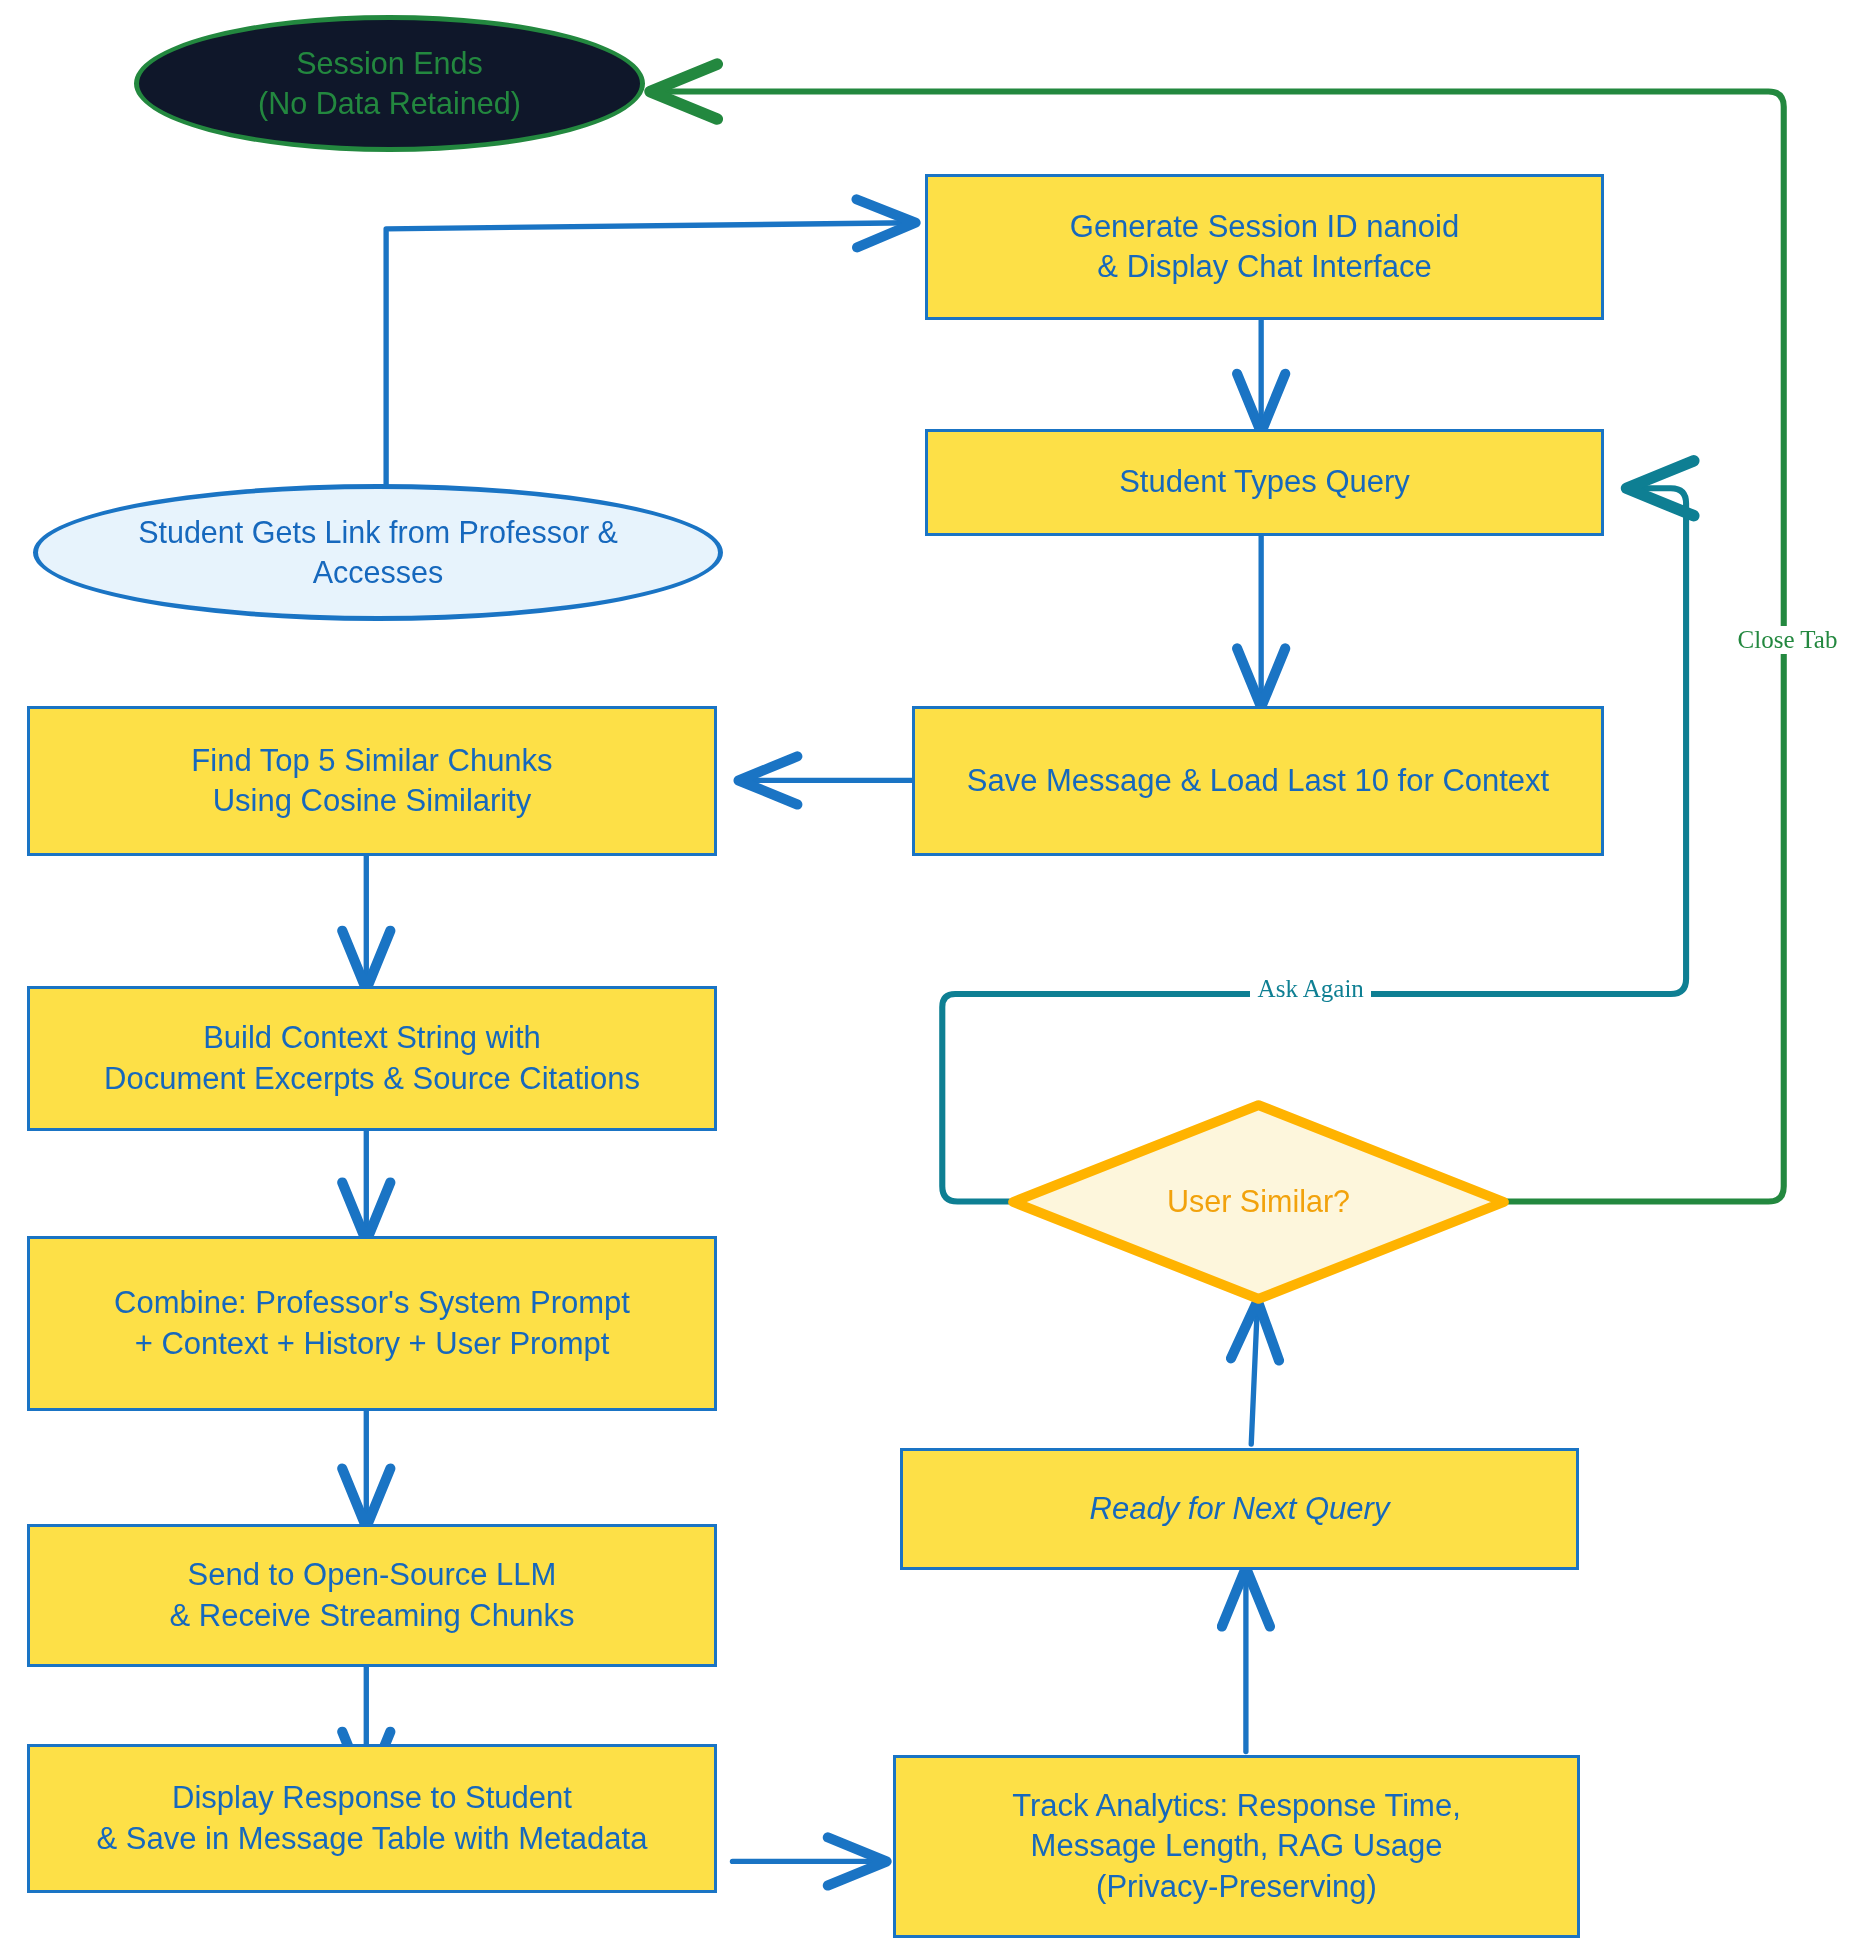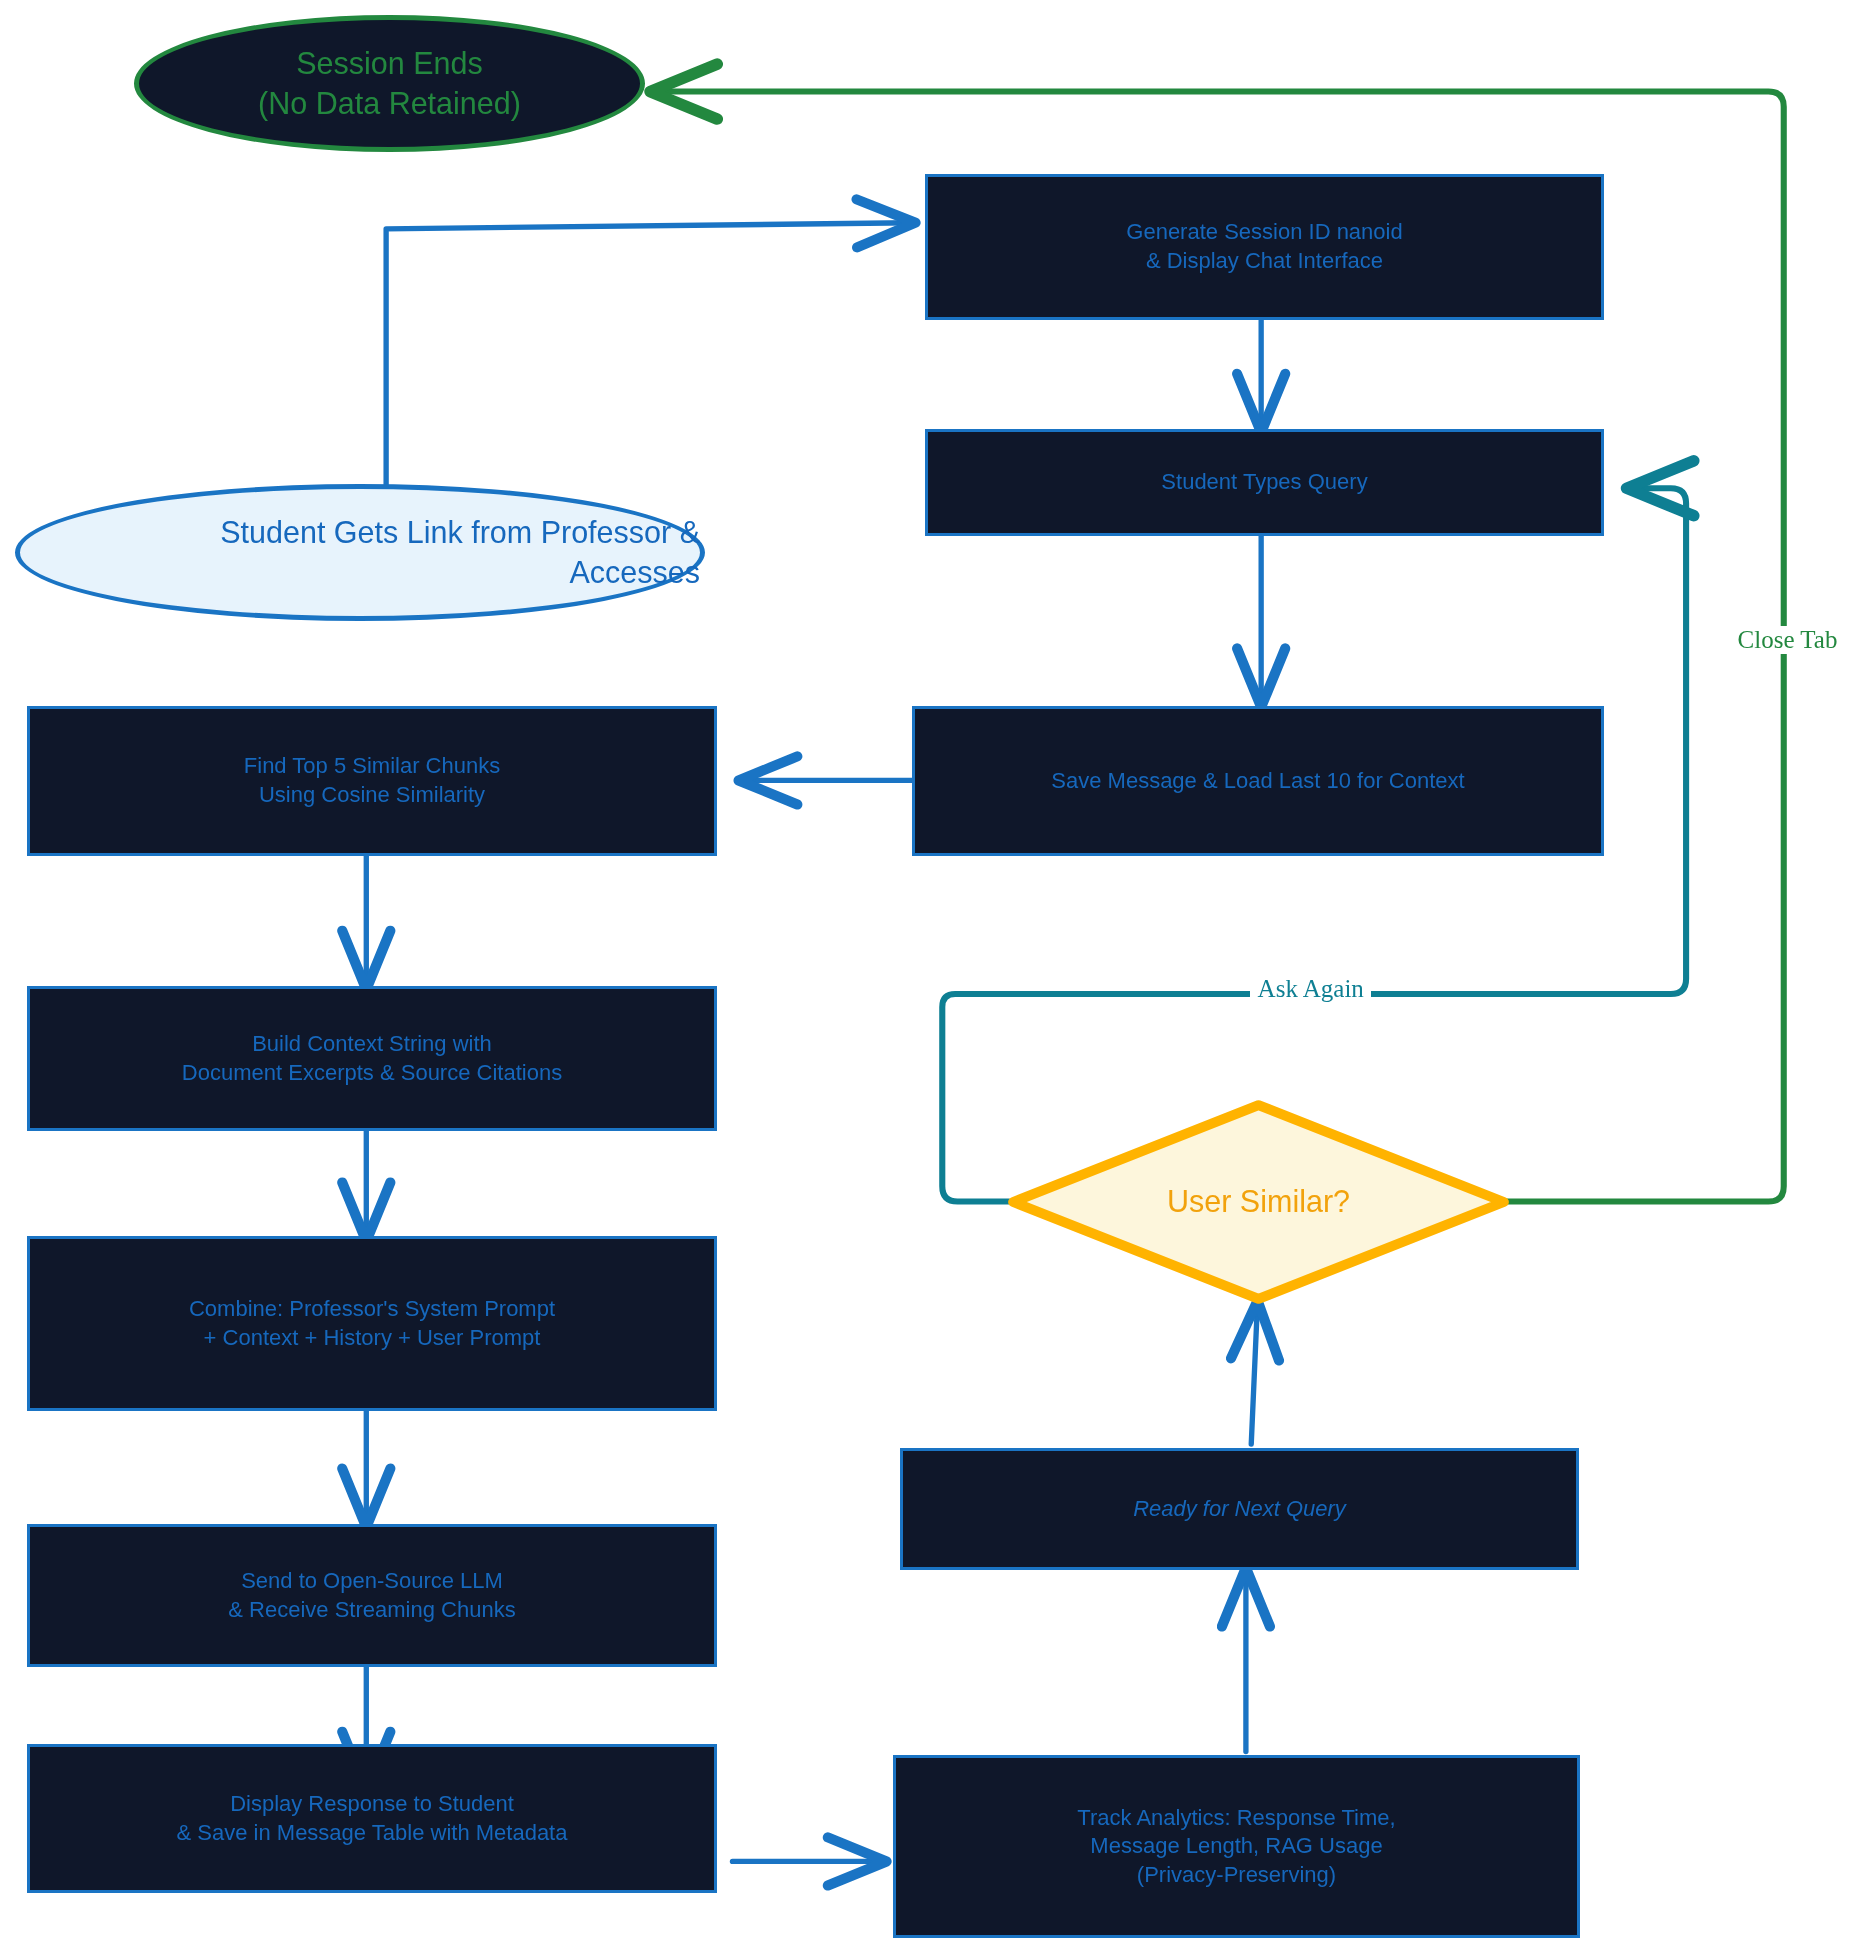--- a/index.html
+++ b/index.html
@@ -1,21 +1,21 @@
 <!DOCTYPE html>
 <html style="font-size:12.2px"><head>
 <meta charset="utf-8">
 <style>
   html,body{margin:0;padding:0;background:#ffffff;}
   body{font-family:"Liberation Sans",sans-serif;}
   #canvas{position:relative;width:1867px;height:1953px;background:#ffffff;overflow:hidden;}
   svg.edges{position:absolute;left:0;top:0;width:1867px;height:1953px;overflow:visible;}
   .node{position:absolute;box-sizing:border-box;display:flex;align-items:center;justify-content:center;text-align:center;}
   .node .lbl{display:block;width:100%;line-height:1.30;white-space:pre-line;}
-  .proc{background:#0f172a;border:3.8px solid #1a74c4;font-size:22px;color:#1668bd;}
+  .proc{background:#fde047;border:3.8px solid #1a74c4;font-size:31px;color:#1668bd;}
   .term{background:#e7f3fc;border:5.3px solid #1a74c4;border-radius:50%;font-size:30.5px;color:#1668bd;}
   .term-green{background:#0f172a;border:5.3px solid #23883f;border-radius:50%;font-size:30.5px;color:#23883f;}
   .decision{font-size:30.5px;color:#f2a20c;}
   .decision .dshape{position:absolute;left:0;top:0;width:100%;height:100%;}
   .decision .lbl{position:relative;z-index:2;}
   .elabel{position:absolute;font-size:25px;background:#ffffff;padding:0 7.6px;white-space:nowrap;font-family:Liberation Serif, serif;}
   .elabel.teal{color:#0e7f93;}
   .elabel.green{color:#23883f;}
 </style>
 </head>
@@ -66,21 +66,21 @@
   <div class="node term-green" style="left:134px;top:15.3px;width:511px;height:137px;">
     <span class="lbl">Session Ends
 (No Data Retained)</span>
   </div>
 
   <div class="node proc" style="left:925px;top:174px;width:679px;height:146px;">
     <span class="lbl">Generate Session ID nanoid
 &amp; Display Chat Interface</span>
   </div>
 
-  <div class="node term" style="left:15px;top:484px;width:690px;height:137px;text-align:right;">
+  <div class="node term" style="left:33px;top:484px;width:690px;height:137px;">
     <span class="lbl">Student Gets Link from Professor &amp;
 Accesses</span>
   </div>
 
   <div class="node proc" style="left:925px;top:429px;width:679px;height:107px;">
     <span class="lbl">Student Types Query</span>
   </div>
 
   <div class="node proc" style="left:912px;top:706px;width:692px;height:150px;">
     <span class="lbl">Save Message &amp; Load Last 10 for Context</span>

